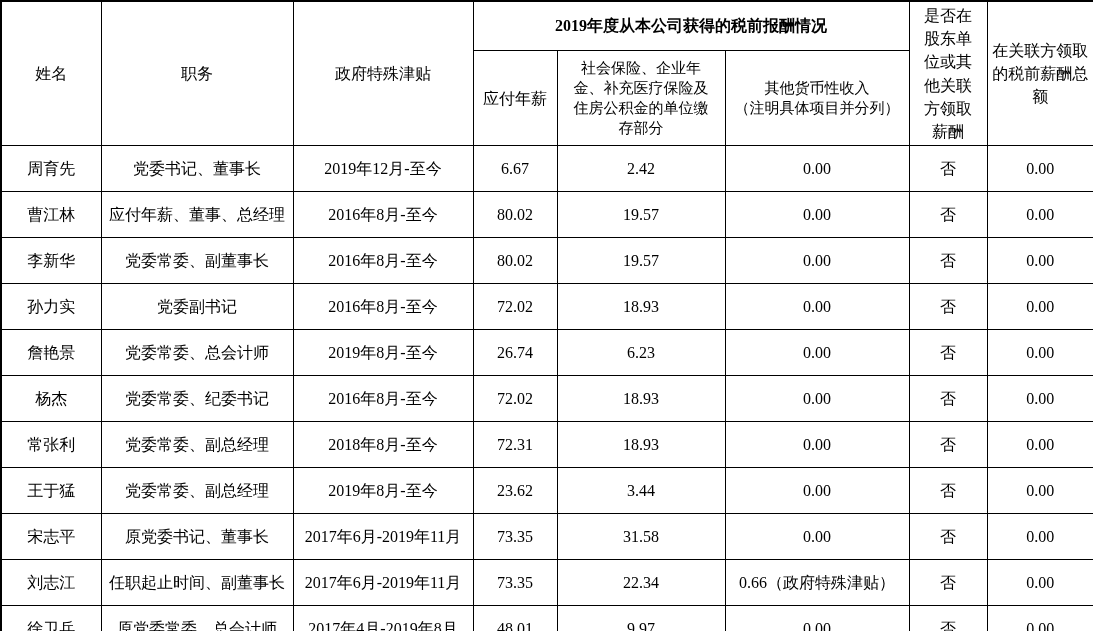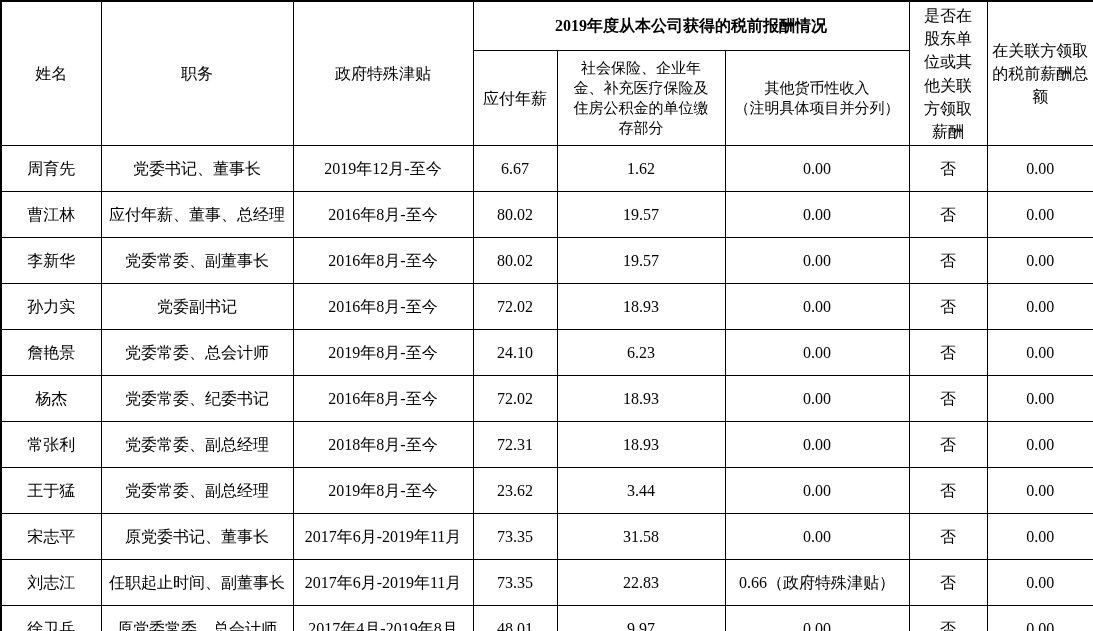--- a/index.html
+++ b/index.html
@@ -69,21 +69,21 @@
       <th class="sub-other">其他货币性收入
 （注明具体项目并分列）</th>
     </tr>
   </thead>
   <tbody>
       <tr>
         <td class="c0">周育先</td>
         <td class="c1">党委书记、董事长</td>
         <td class="c2">2019年12月-至今</td>
         <td class="c3">6.67</td>
-        <td class="c4">1.62</td>
+        <td class="c4">2.42</td>
         <td class="c5">0.00</td>
         <td class="c6">否</td>
         <td class="c7">0.00</td>
       </tr>
       <tr>
         <td class="c0">曹江林</td>
         <td class="c1">应付年薪、董事、总经理</td>
         <td class="c2">2016年8月-至今</td>
         <td class="c3">80.02</td>
         <td class="c4">19.57</td>
@@ -108,21 +108,21 @@
         <td class="c3">72.02</td>
         <td class="c4">18.93</td>
         <td class="c5">0.00</td>
         <td class="c6">否</td>
         <td class="c7">0.00</td>
       </tr>
       <tr>
         <td class="c0">詹艳景</td>
         <td class="c1">党委常委、总会计师</td>
         <td class="c2">2019年8月-至今</td>
-        <td class="c3">24.10</td>
+        <td class="c3">26.74</td>
         <td class="c4">6.23</td>
         <td class="c5">0.00</td>
         <td class="c6">否</td>
         <td class="c7">0.00</td>
       </tr>
       <tr>
         <td class="c0">杨杰</td>
         <td class="c1">党委常委、纪委书记</td>
         <td class="c2">2016年8月-至今</td>
         <td class="c3">72.02</td>
@@ -159,21 +159,21 @@
         <td class="c4">31.58</td>
         <td class="c5">0.00</td>
         <td class="c6">否</td>
         <td class="c7">0.00</td>
       </tr>
       <tr>
         <td class="c0">刘志江</td>
         <td class="c1">任职起止时间、副董事长</td>
         <td class="c2">2017年6月-2019年11月</td>
         <td class="c3">73.35</td>
-        <td class="c4">22.83</td>
+        <td class="c4">22.34</td>
         <td class="c5">0.66（政府特殊津贴）</td>
         <td class="c6">否</td>
         <td class="c7">0.00</td>
       </tr>
       <tr>
         <td class="c0">徐卫兵</td>
         <td class="c1">原党委常委、总会计师</td>
         <td class="c2">2017年4月-2019年8月</td>
         <td class="c3">48.01</td>
         <td class="c4">9.97</td>

